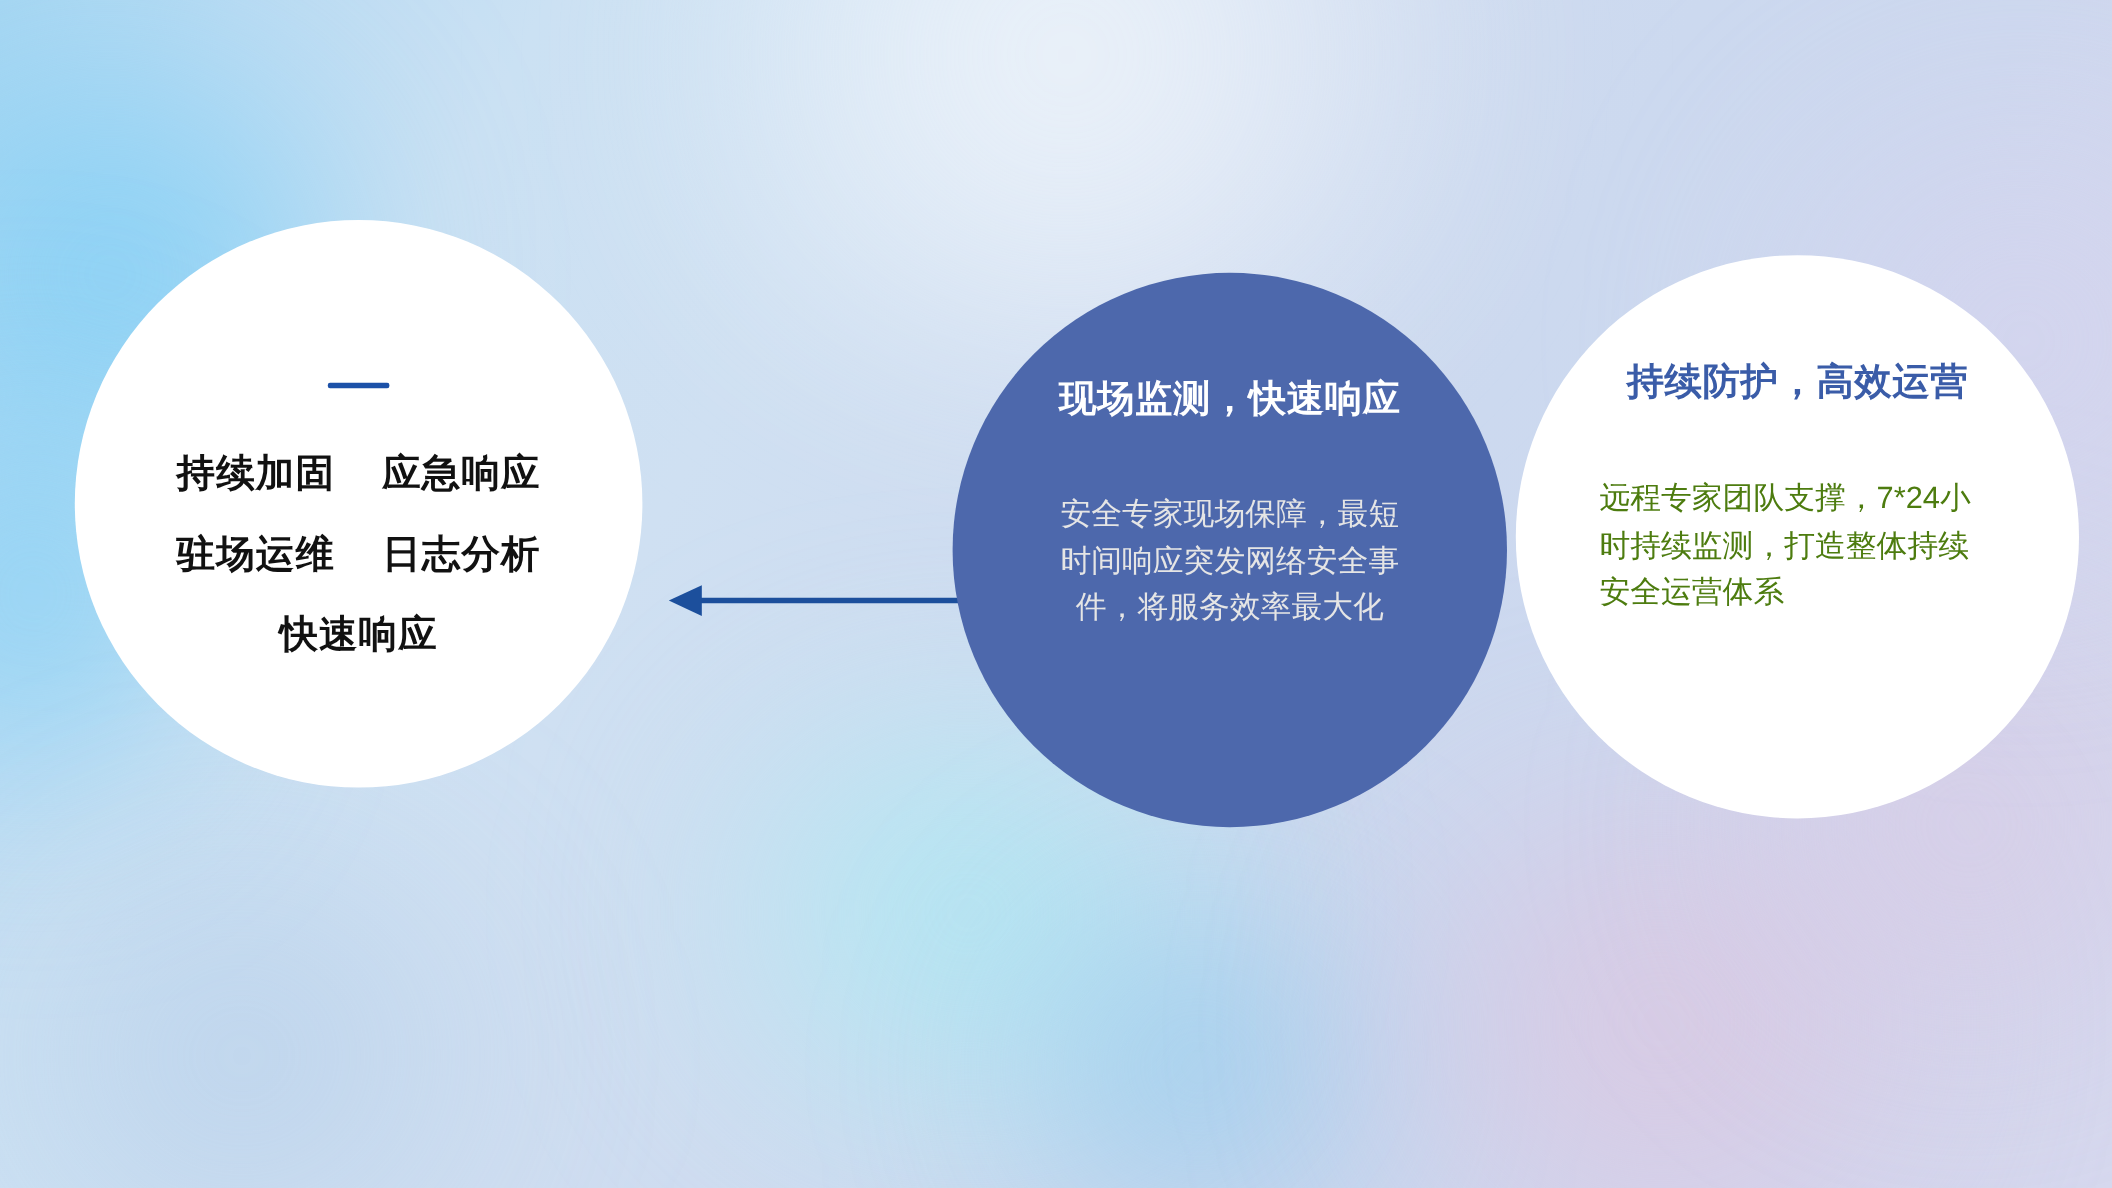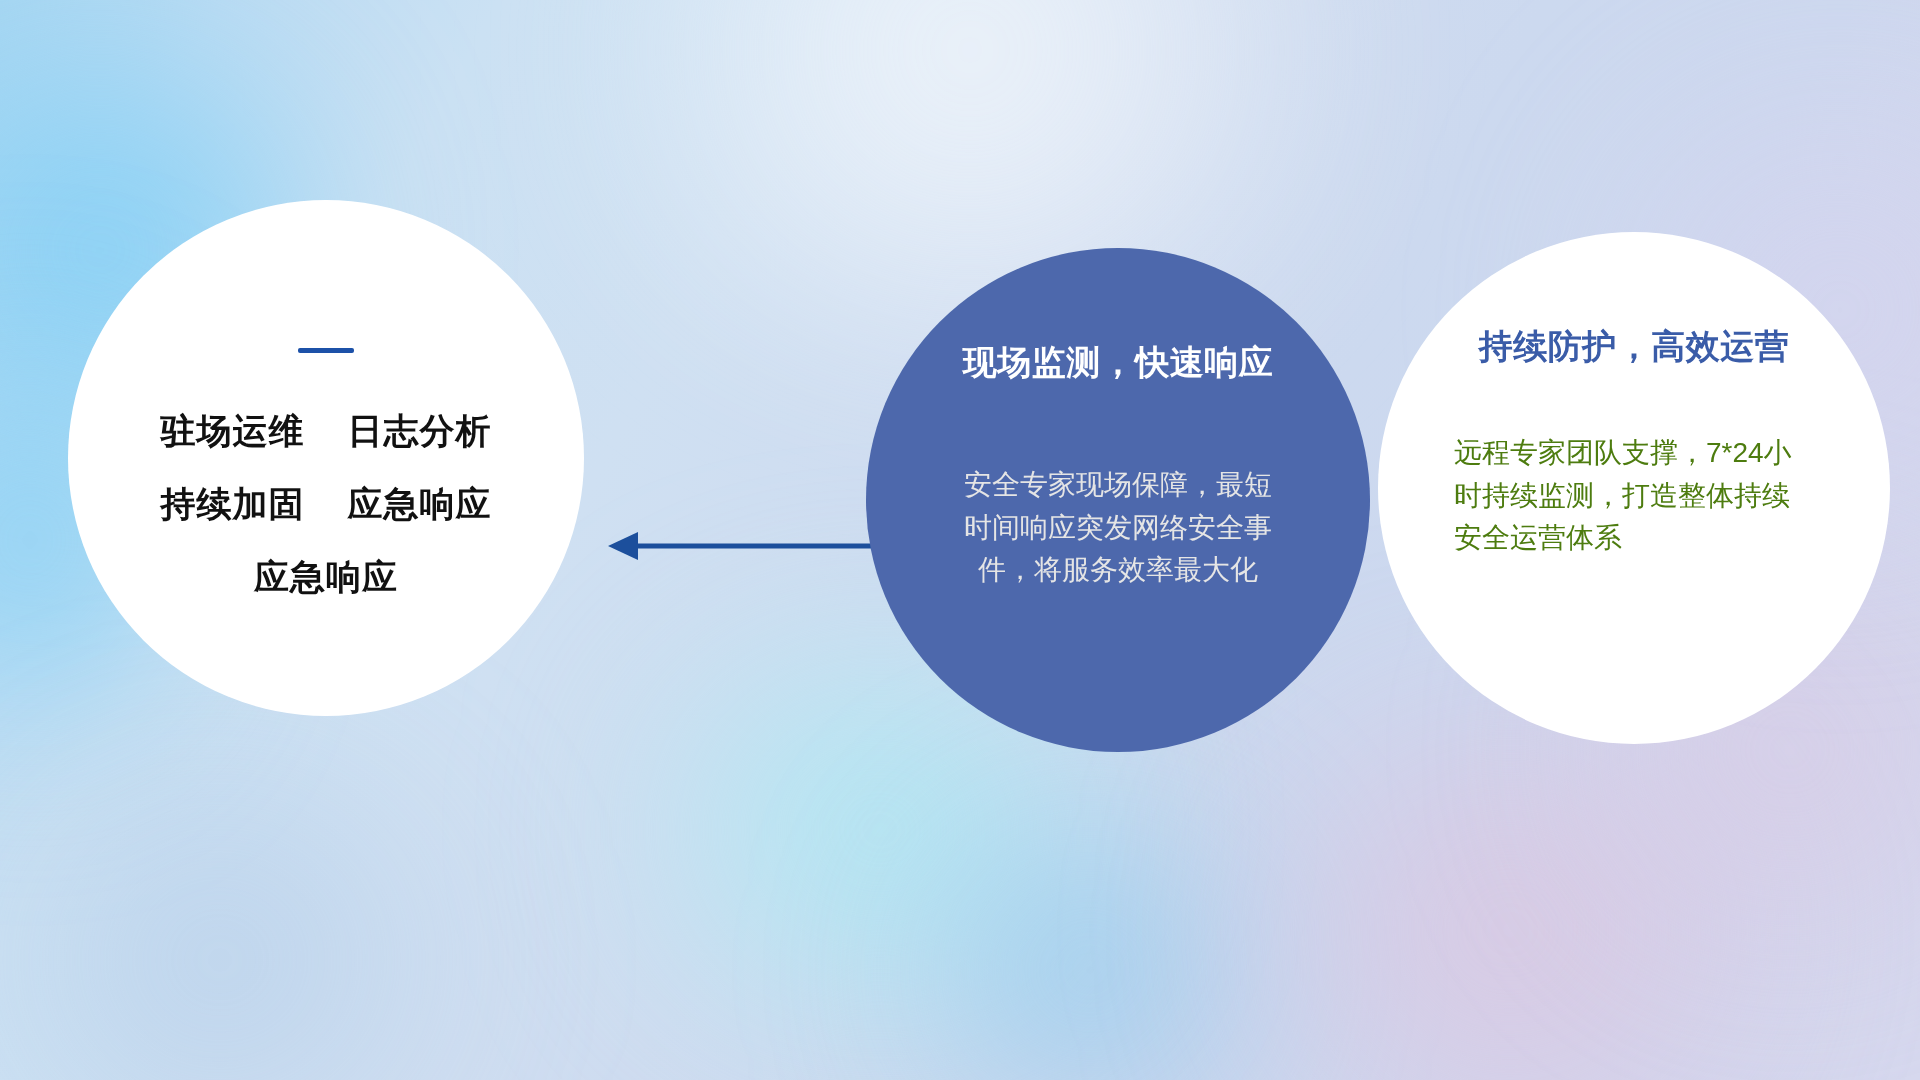--- a/index.html
+++ b/index.html
@@ -136,21 +136,20 @@
 
   .circle-mid {
     left: 866px;
     top: 248px;
     width: 504px;
     height: 504px;
     background: #4d68ac;
     z-index: 2;
     justify-content: flex-start;
     padding-top: 92px;
-    gap: 18px;
   }
   .circle-mid .c-title {
     font-size: 34px;
     font-weight: bold;
     color: #ffffff;
     letter-spacing: 0.5px;
     white-space: nowrap;
     margin-bottom: 60px;
   }
   .circle-mid .c-body {
@@ -203,23 +202,23 @@
   <div class="blob blob-lavender-right"></div>
   <div class="blob blob-blue-bottomleft"></div>
 
   <svg class="arrow-connector" viewBox="0 0 300 40">
     <line x1="298" y1="20" x2="18" y2="20" stroke="#1c4f9c" stroke-width="5"></line>
     <polygon points="0,20 30,6 30,34" fill="#1c4f9c"></polygon>
   </svg>
 
   <div class="circle circle-left">
     <div class="accent-rule"></div>
+    <div class="tag-line">持续加固    应急响应</div>
     <div class="tag-line">驻场运维    日志分析</div>
-    <div class="tag-line">持续加固    应急响应</div>
-    <div class="tag-line">应急响应</div>
+    <div class="tag-line">快速响应</div>
   </div>
 
   <div class="circle circle-mid">
     <div class="c-title">现场监测，快速响应</div>
     <div class="c-body">安全专家现场保障，最短时间响应突发网络安全事件，将服务效率最大化</div>
   </div>
 
   <div class="circle circle-right">
     <div class="c-title">持续防护，高效运营</div>
     <div class="c-body">远程专家团队支撑，7*24小时持续监测，打造整体持续安全运营体系</div>

